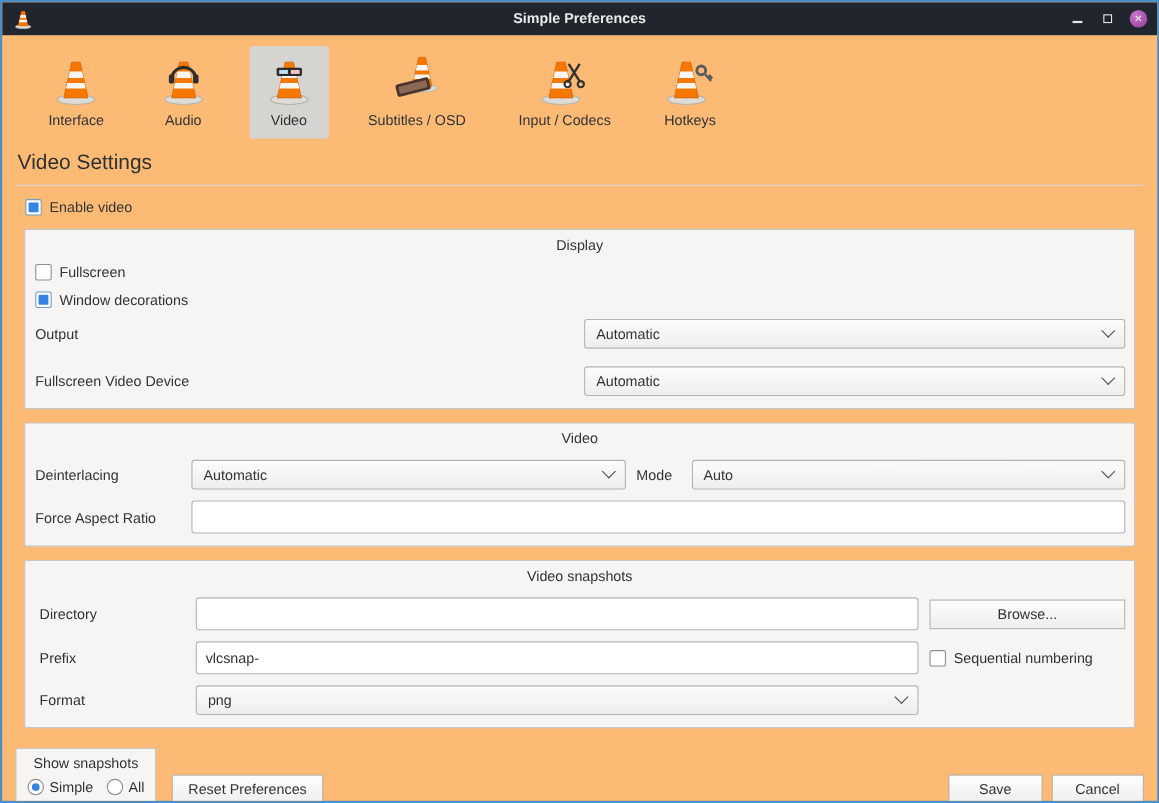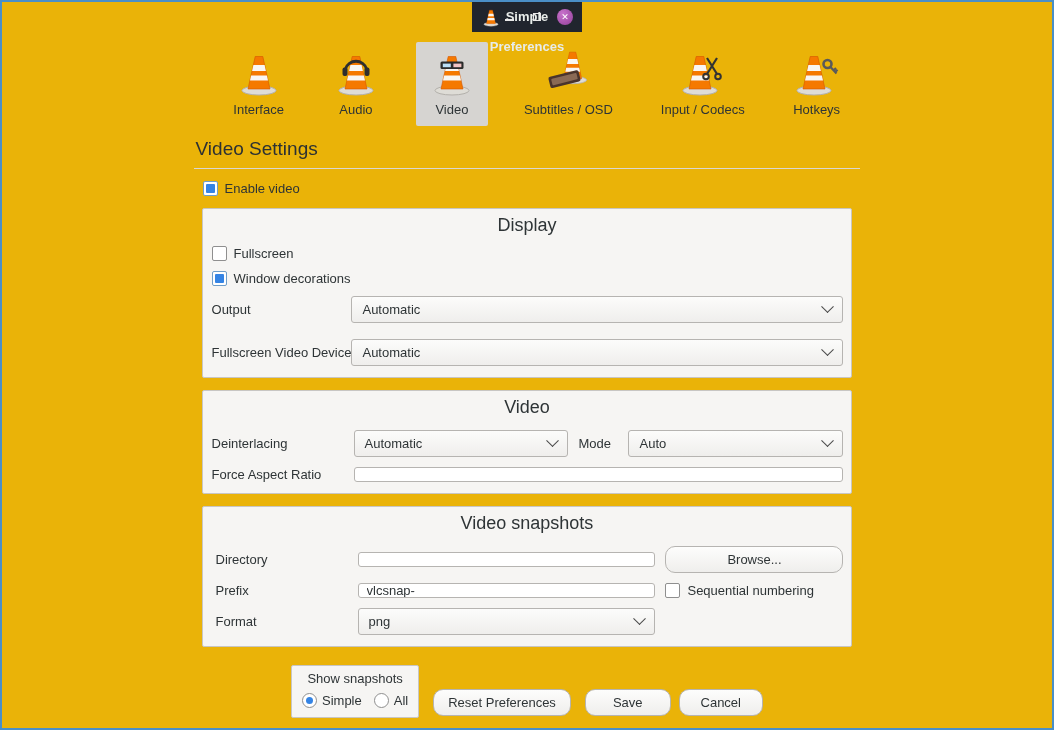--- a/index.html
+++ b/index.html
@@ -7,22 +7,22 @@
     --titlebar:#20252e;
     --window-border:#4a8fc7;
     --close:#a64ca6;
     --selected-tab:#d6d4d1;
   }
   html,body{margin:0;padding:0;background:#ffffff;}
   body{font-family:"Liberation Sans","DejaVu Sans",sans-serif;color:#2e3436;}
   .window{
     width:1054px;height:730px;box-sizing:border-box;
     border:2px solid var(--window-border);
-    background:#eab308;
-    display:flex;flex-direction:column;overflow:hidden;align-items:center;
+    background:#fdba74;
+    display:flex;flex-direction:column;overflow:hidden;
   }
   
   .titlebar{position:relative;height:30px;flex:0 0 30px;background:var(--titlebar);
     display:flex;align-items:center;padding:0 9px;}
   .tb-title{position:absolute;left:0;right:0;top:0;height:30px;line-height:30px;
     text-align:center;color:#e7ece9;font-size:13px;font-weight:bold;pointer-events:none;}
   .tb-icon{width:20px;height:20px;z-index:1;}
   .tb-controls{margin-left:auto;display:flex;align-items:center;gap:12px;z-index:1;}
   .tb-btn{display:inline-flex;align-items:center;justify-content:center;width:16px;height:16px;cursor:default;}
   .min-glyph{width:9px;height:0;border-bottom:2px solid #e8e8e8;margin-top:6px;}
@@ -40,38 +40,38 @@
   .page-title{font-size:19px;color:#2c3133;margin:10px 0 8px 2px;}
   .title-rule{border-bottom:1px solid #d9d7d4;margin:0 0 12px 0;}
   .check-row{display:flex;align-items:center;gap:7px;font-size:13px;}
   .enable-row{margin:4px 0 12px 9px;}
   .cb{position:relative;width:15px;height:15px;box-sizing:border-box;border:1px solid #8f8f8f;border-radius:2px;background:#fff;flex:0 0 auto;}
   .cb.on{border-color:#6f9ec9;}
   .cb.on::after{content:'';position:absolute;top:2px;left:2px;right:2px;bottom:2px;background:var(--accent);border-radius:1px;}
   .rb{position:relative;width:15px;height:15px;box-sizing:border-box;border:1px solid #8f8f8f;border-radius:50%;background:#fff;flex:0 0 auto;}
   .rb.on::after{content:'';position:absolute;top:3px;left:3px;right:3px;bottom:3px;background:var(--accent);border-radius:50%;}
   .groupbox{border:1px solid #c8c6c3;border-radius:2px;background:#f6f5f3;margin:0 8px 12px 8px;padding:3px 8px 9px;}
-  .gb-title{text-align:center;font-size:18px;padding:3px 0 6px;}
+  .gb-title{text-align:center;font-size:13px;padding:3px 0 6px;}
   .gb-check{margin:4px 0 10px 1px;}
   .field-row{display:flex;align-items:center;margin:9px 0 2px 1px;}
   .field-row + .field-row{margin-top:16px;}
   .flabel{font-size:13px;}
   .fspacer{flex:1;}
   .combo{height:27px;box-sizing:border-box;border:1px solid #b6b4b1;border-radius:3px;
     background:linear-gradient(#fcfcfb,#efeeec);display:flex;align-items:center;
     justify-content:space-between;padding:0 10px;font-size:13px;}
   .combo-wide{width:492px;}
   .chev{width:8px;height:8px;border-right:1.7px solid #4a4a4a;border-bottom:1.7px solid #4a4a4a;
     transform:rotate(45deg) translate(-2px,-2px);flex:0 0 auto;}
-  .tinput{height:15px;box-sizing:border-box;border:1px solid #b6b4b1;border-radius:3px;background:#fff;
+  .tinput{height:30px;box-sizing:border-box;border:1px solid #b6b4b1;border-radius:3px;background:#fff;
     padding:0 8px;font-size:13px;font-family:inherit;width:100%;color:#2e3436;}
   .vgrid1{display:grid;grid-template-columns:132px 1fr 40px 1fr;gap:0 10px;align-items:center;margin:6px 0 10px 1px;}
   .vgrid2{display:grid;grid-template-columns:132px 1fr;gap:0 10px;align-items:center;margin:0 0 2px 1px;}
   .sgrid{display:grid;grid-template-columns:132px 1fr 178px;gap:10px 10px;align-items:center;margin:6px 0 2px 5px;}
-  .btn{height:27px;box-sizing:border-box;border:1px solid #b6b4b1;border-radius:10px;
+  .btn{height:27px;box-sizing:border-box;border:1px solid #b6b4b1;border-radius:0;
     background:linear-gradient(#fdfdfc,#efeeec);font-size:13px;font-family:inherit;color:#2e3436;padding:0 14px;}
   .btn-browse{width:100%;}
   
   .footer{display:flex;align-items:flex-end;gap:14px;padding:6px 12px 11px 12px;margin-top:auto;}
   .ss-box{border:1px solid #c8c6c3;border-radius:2px;background:#f6f5f3;padding:2px 10px 9px;}
   .ss-title{font-size:13px;text-align:center;padding:3px 0 7px;white-space:nowrap;}
   .ss-radios{display:flex;gap:12px;align-items:center;font-size:13px;}
   .radio-item{display:flex;gap:5px;align-items:center;}
   .footer-right{margin-left:auto;display:flex;gap:8px;align-items:flex-end;}
   .btn-save{padding:0 27px;}

